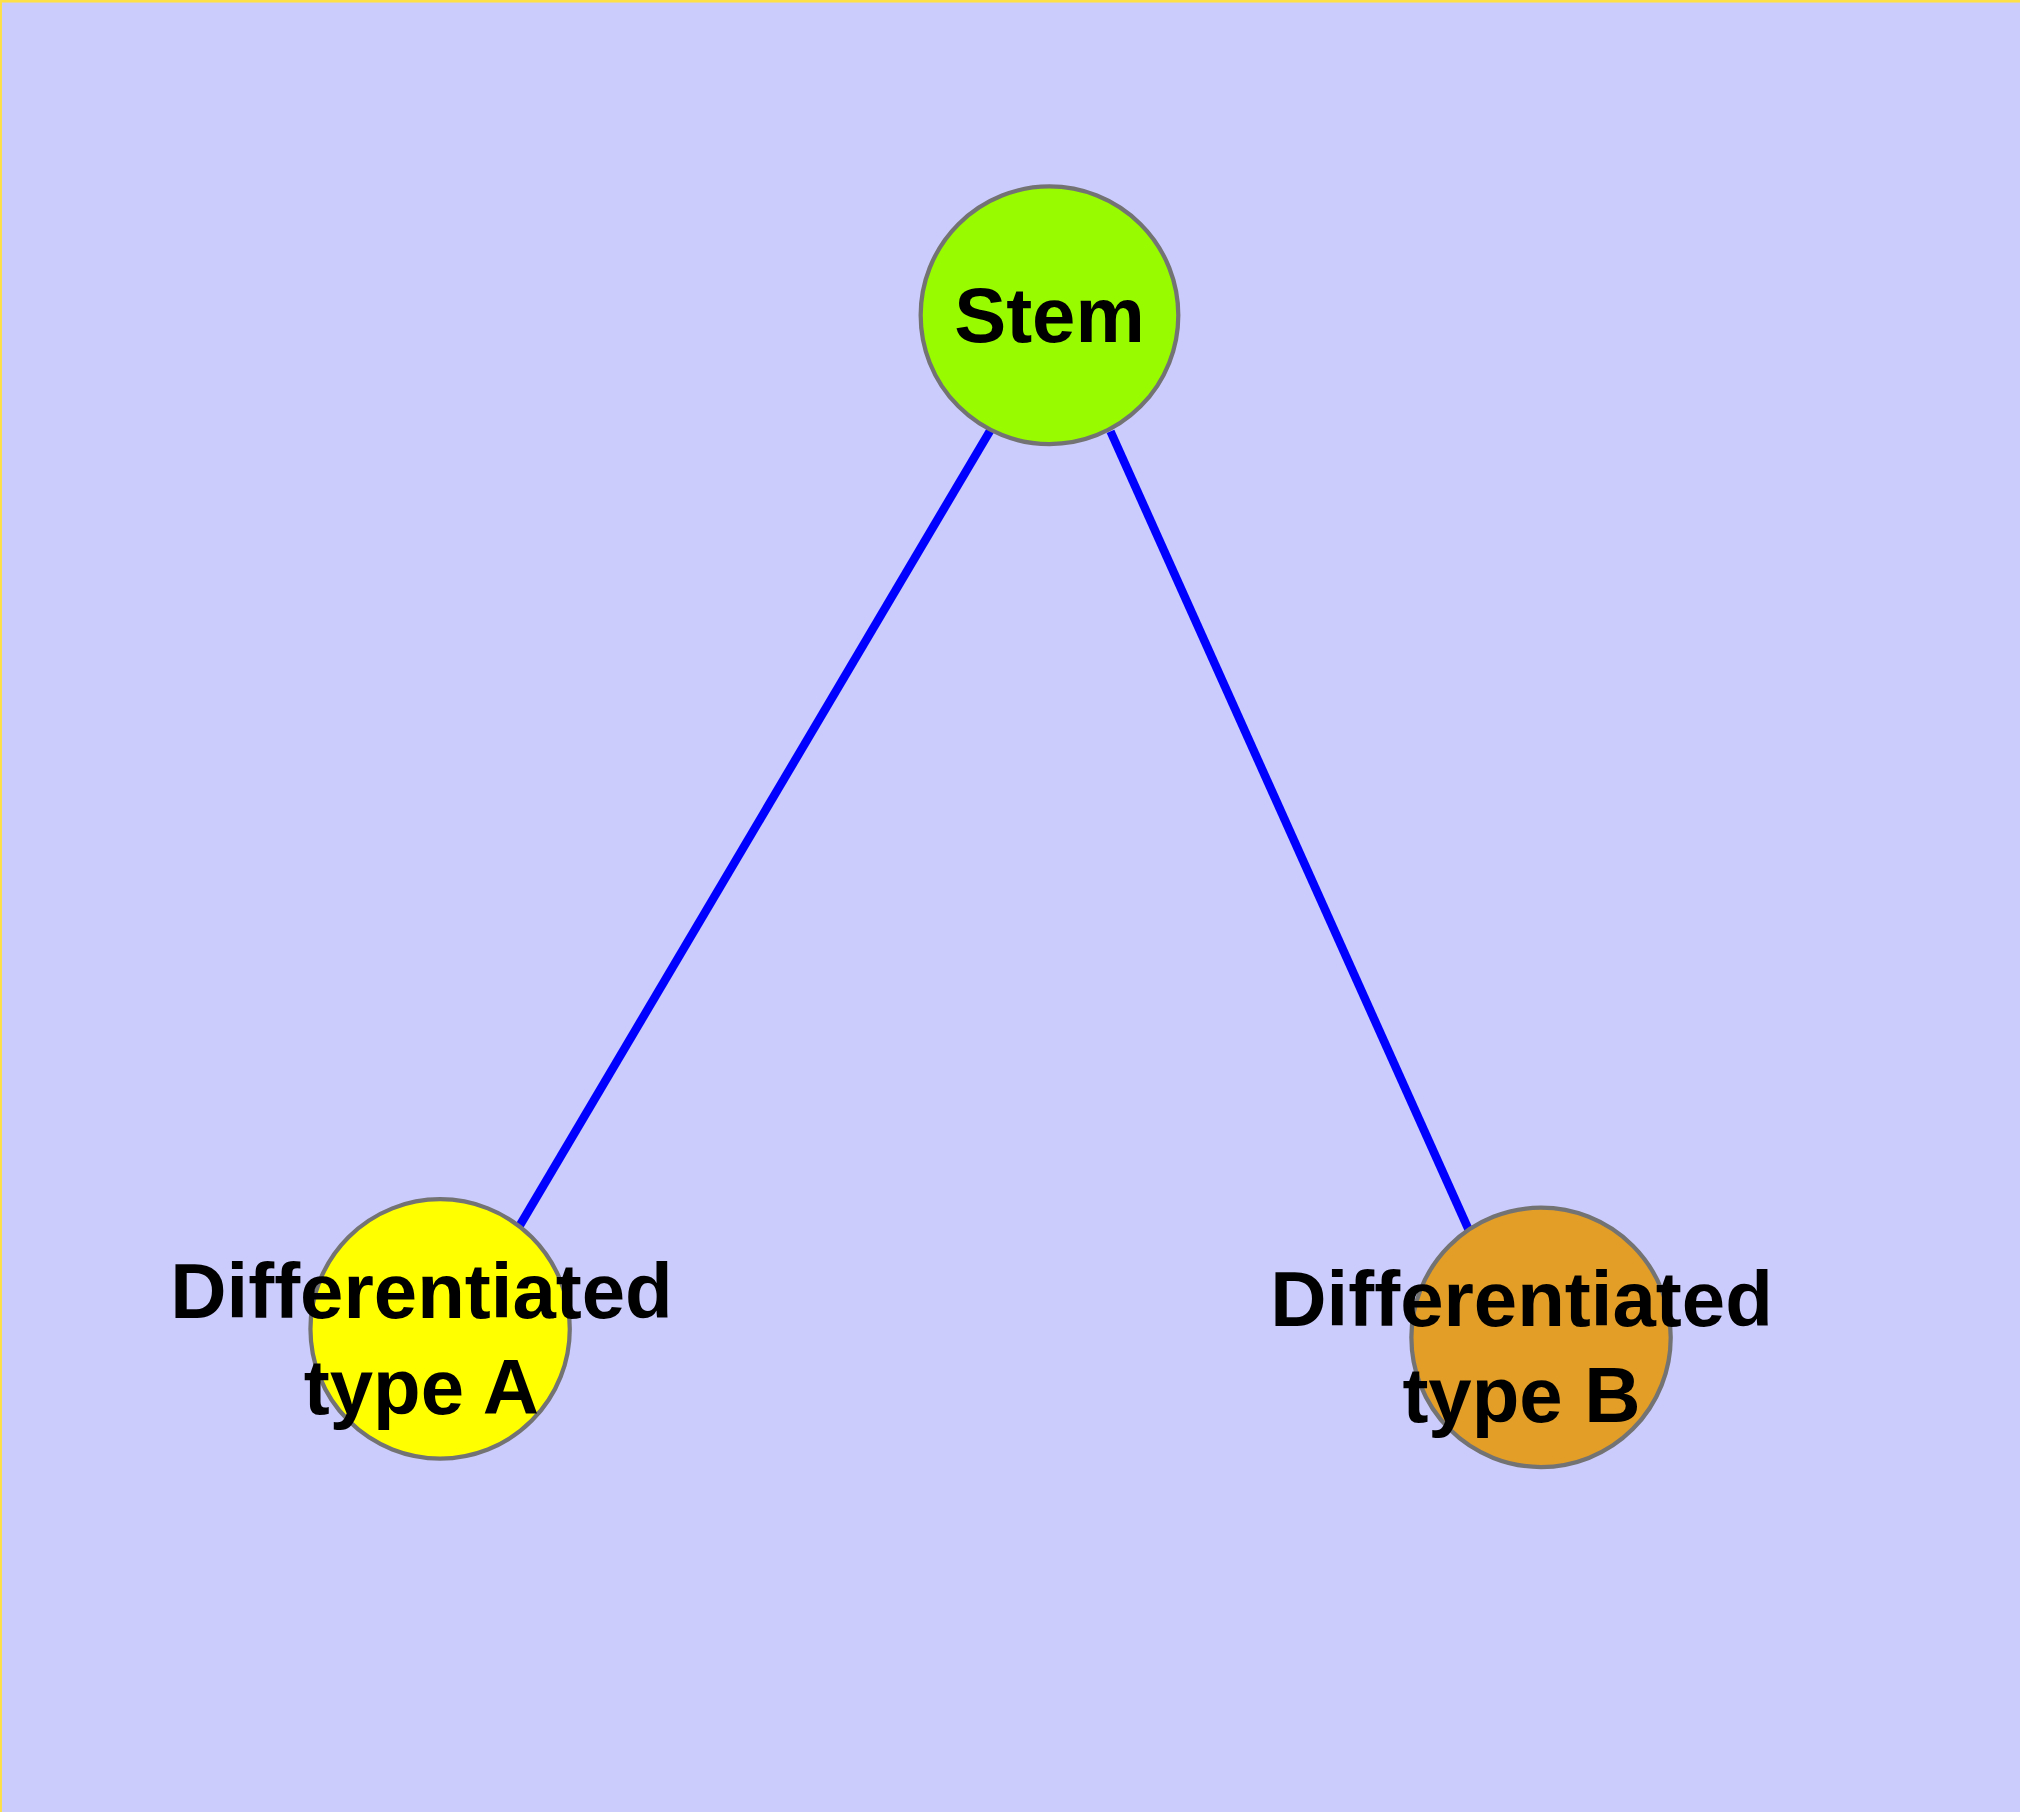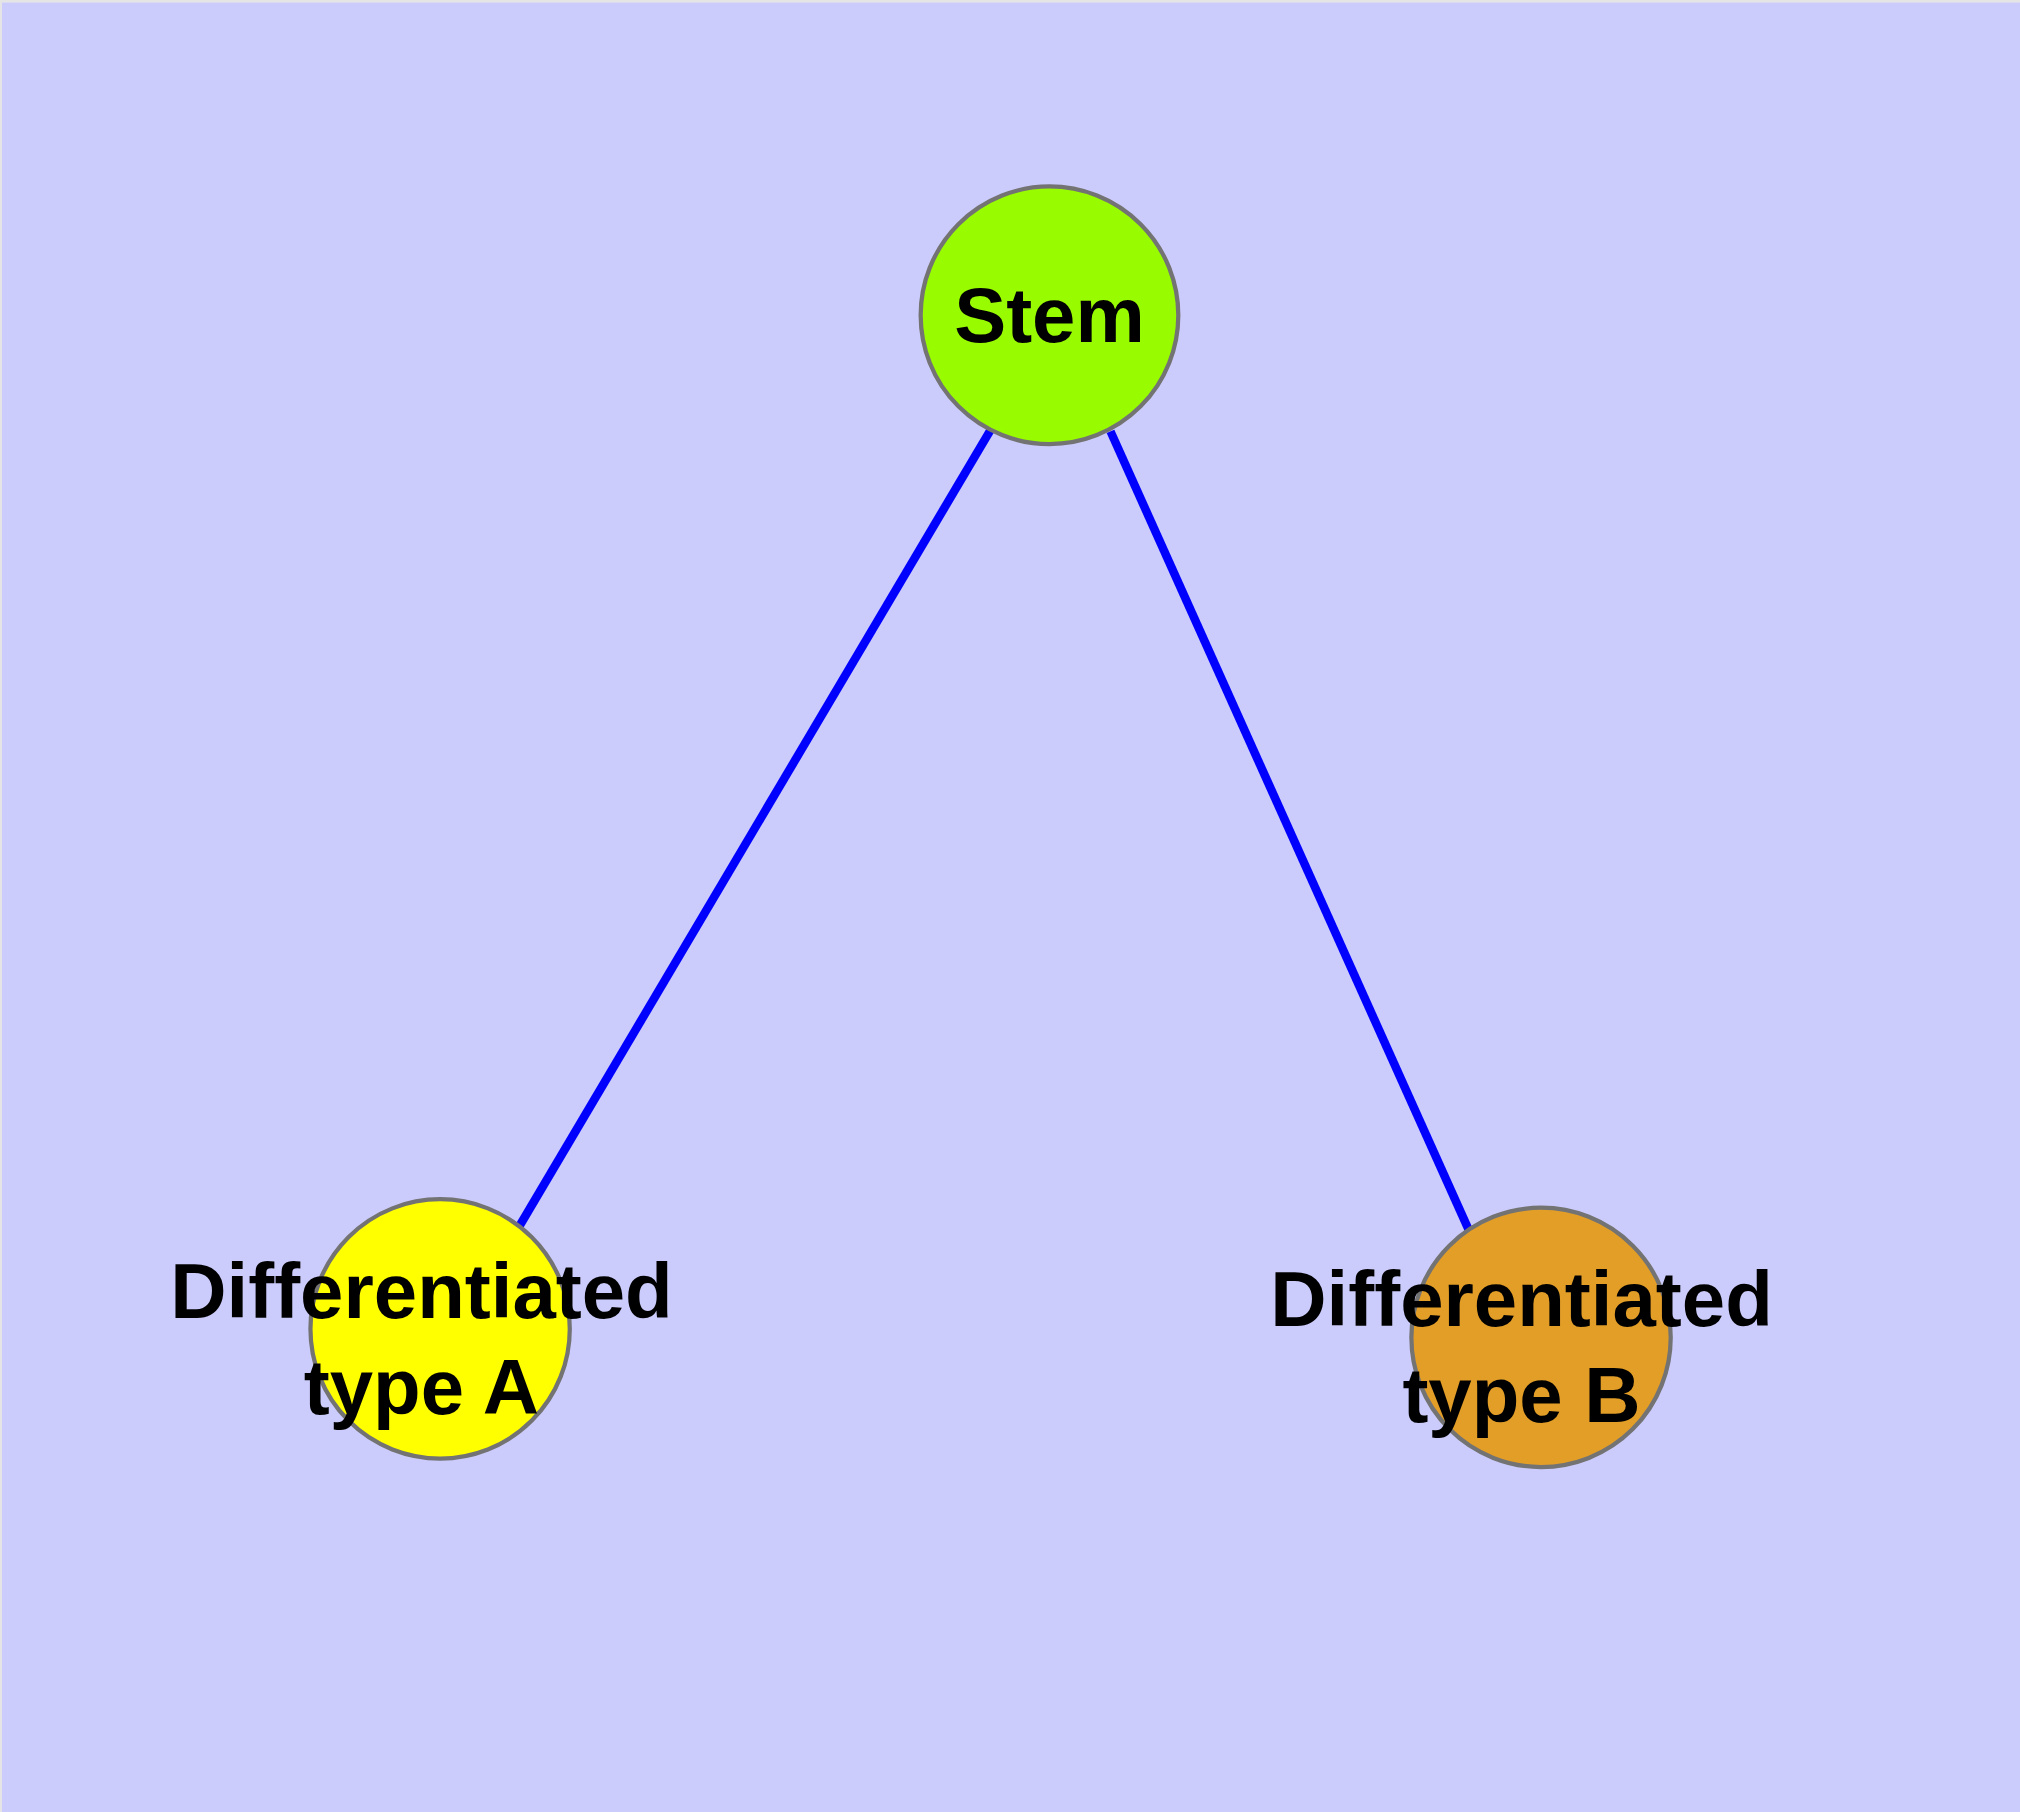--- a/index.html
+++ b/index.html
@@ -9,21 +9,21 @@
     background: #ffffff;
   }
   body {
     font-family: "Liberation Sans", sans-serif;
   }
   #graph-canvas {
     position: relative;
     width: 2021px;
     height: 1812px;
     overflow: hidden;
-    background: #e5e5e5;
+    background: #fde047;
   }
   #graph-svg {
     position: absolute;
     top: 0;
     left: 0;
     width: 2021px;
     height: 1812px;
     display: block;
   }
   .node-label {

